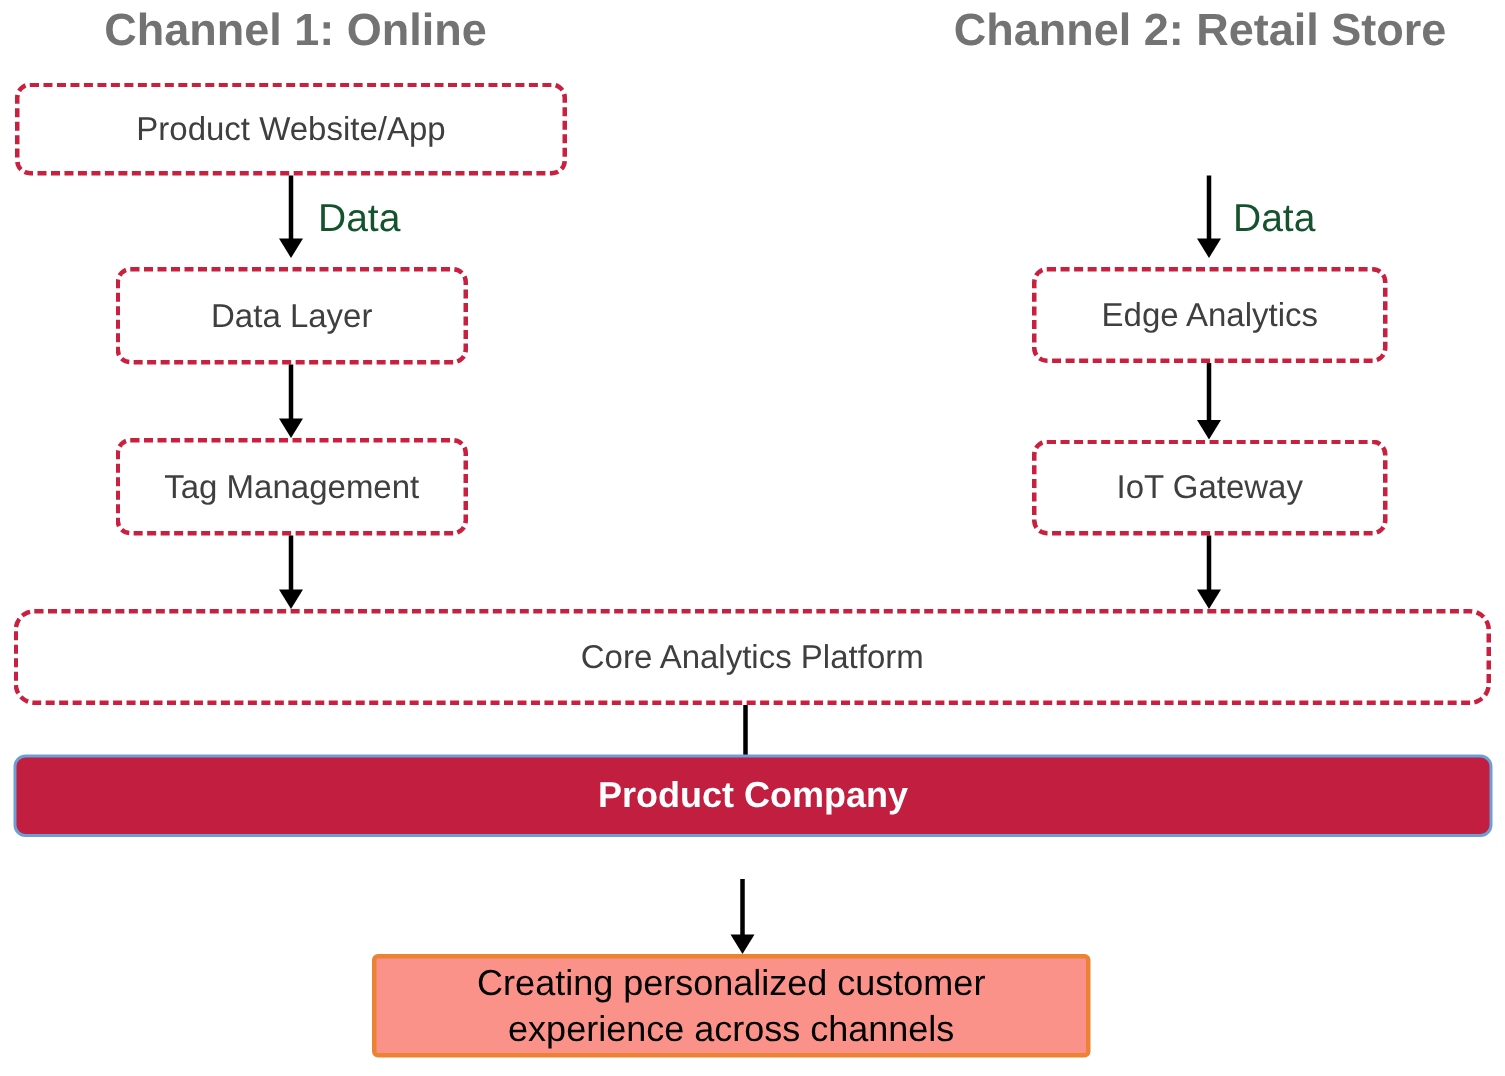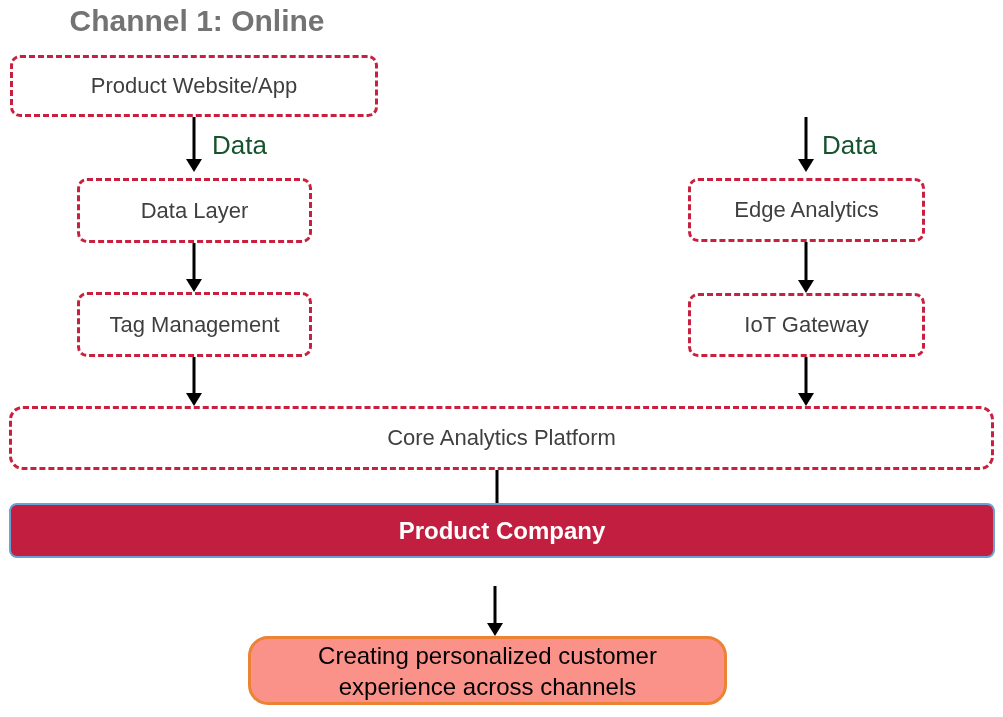--- a/index.html
+++ b/index.html
@@ -51,21 +51,21 @@
     border:2.5px solid #6D9ED4;
     border-radius:8px;
     color:#ffffff;
     font-size:24px;
     font-weight:bold;
   }
   .n-outcome{
     left:248px;top:636px;width:479px;height:69px;
     background:#FB9289;
     border:3px solid #EC8233;
-    border-radius:20px;
+    border-radius:4px;
     color:#000000;
     font-size:24px;
     line-height:31px;
     flex-direction:column;
   }
   .n-outcome span{display:block;}
 
   .arrow{position:absolute;width:16px;}
   .arrow .shaft{
     position:absolute;left:50%;transform:translateX(-50%);
@@ -95,20 +95,21 @@
   }
   .dl-left{left:212px;top:131px;}
   .dl-right{left:822px;top:131px;}
 </style>
 </head>
 <body>
 
 <div class="canvas">
 
   <h1 class="title t1">Channel 1: Online</h1>
+  <h1 class="title t2">Channel 2: Retail Store</h1>
 
   <div class="node dashed n-website">
     <span>Product Website/App</span>
   </div>
   <div class="arrow a-l1">
     <div class="shaft"></div>
     <div class="head"></div>
   </div>
   <span class="data-label dl-left">Data</span>
   <div class="node dashed n-datalayer">

